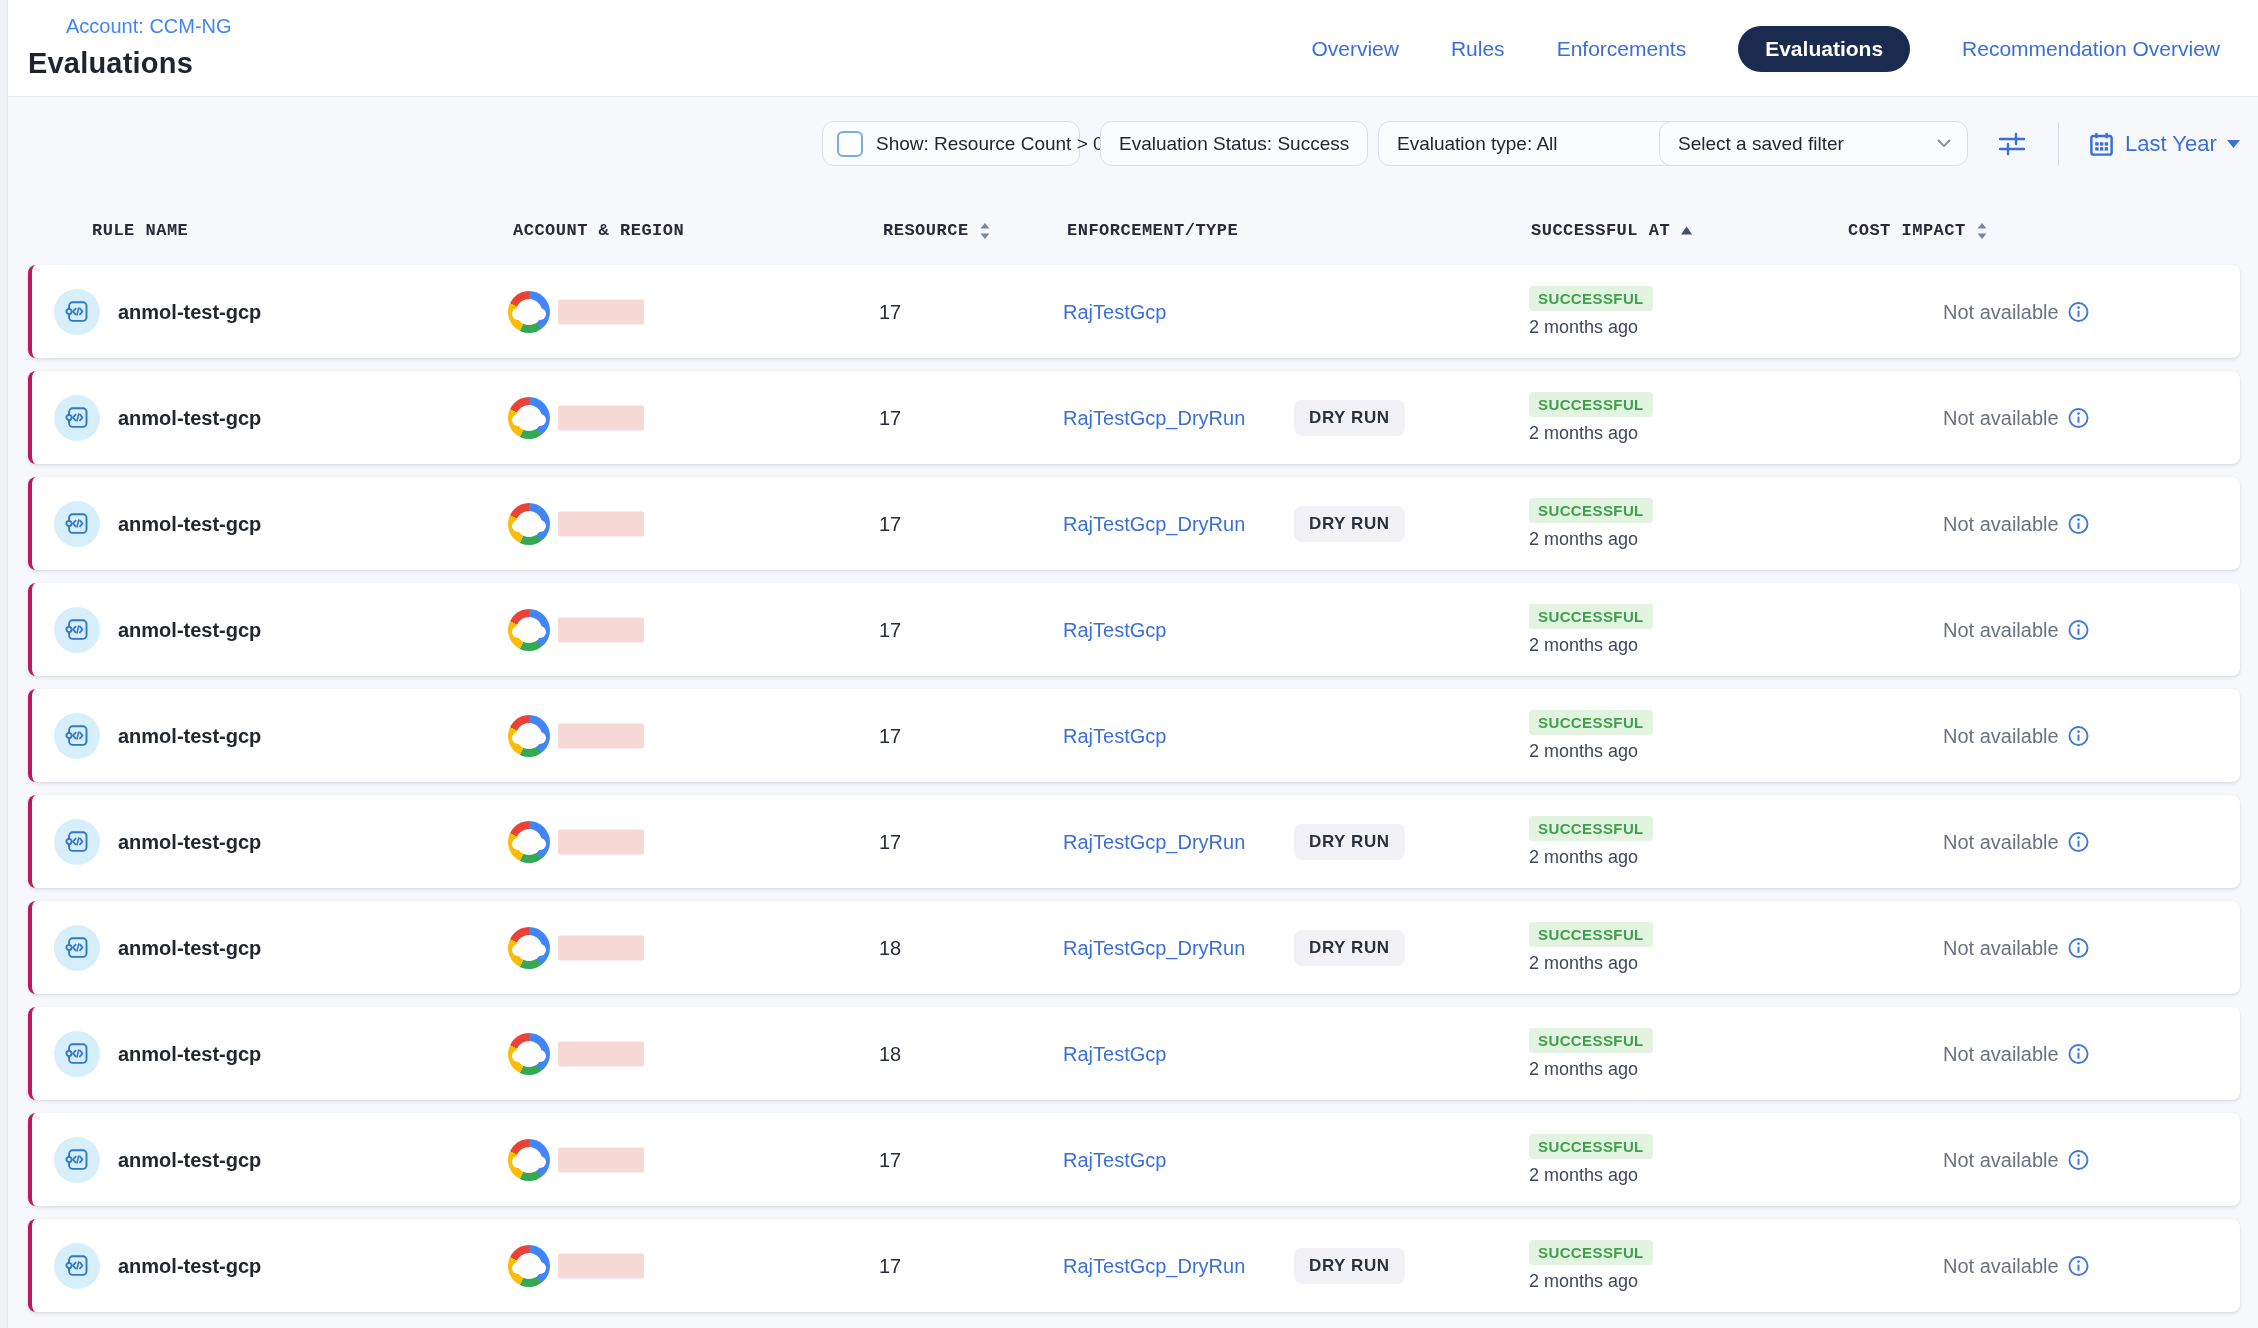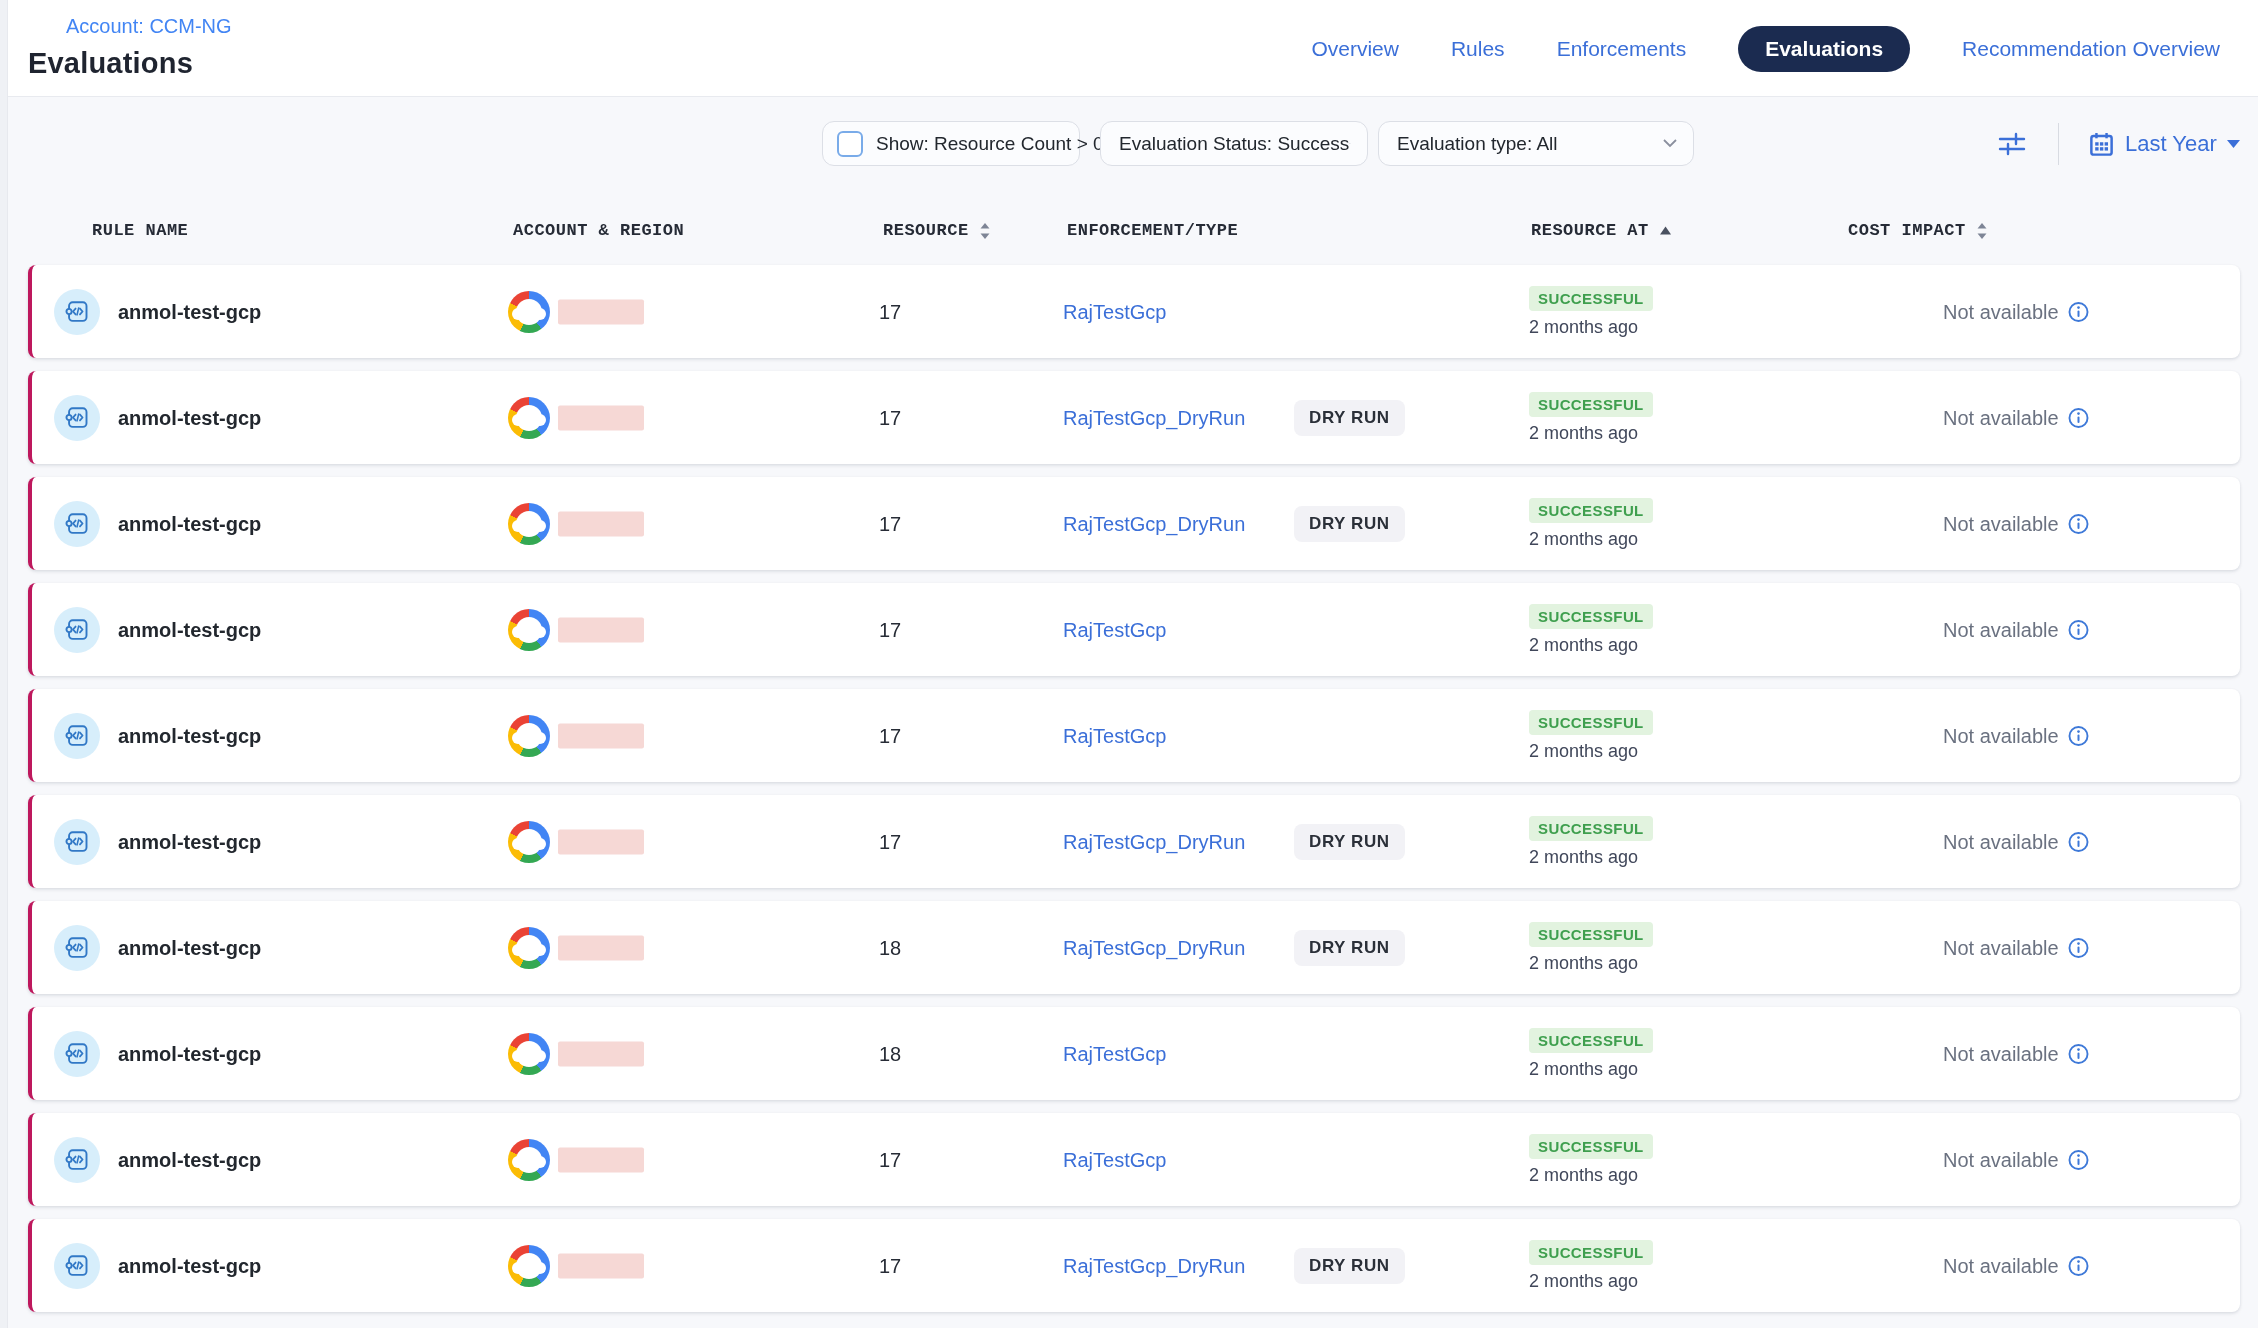--- a/index.html
+++ b/index.html
@@ -85,20 +85,26 @@
     <svg width="14" height="9" viewBox="0 0 14 9">
         <polyline points="1,1 7,7 13,1" fill="none" stroke="#8a8f9e" stroke-width="1.8"></polyline>
       </svg>
   </div>
   <div class="chip chip-dd chip3">
     <span class="lbl">Evaluation type: All</span>
     <svg width="14" height="9" viewBox="0 0 14 9">
         <polyline points="1,1 7,7 13,1" fill="none" stroke="#8a8f9e" stroke-width="1.8"></polyline>
       </svg>
   </div>
+  <div class="chip chip-dd chip4">
+    <span class="lbl">Select a saved filter</span>
+    <svg width="14" height="9" viewBox="0 0 14 9">
+        <polyline points="1,1 7,7 13,1" fill="none" stroke="#8a8f9e" stroke-width="1.8"></polyline>
+      </svg>
+  </div>
   <div class="sliders-btn">
     <svg width="30" height="28" viewBox="0 0 30 28" stroke="#3b6fd8" stroke-width="2.4" fill="none" stroke-linecap="round">
       <line x1="3" y1="9" x2="27" y2="9"></line>
         <line x1="19" y1="4" x2="19" y2="14"></line>
       <line x1="3" y1="19" x2="27" y2="19"></line>
         <line x1="11" y1="14" x2="11" y2="24"></line>
     </svg>
   </div>
   <div class="vdivider"></div>
   <div class="date-btn">
@@ -131,21 +137,21 @@
     <span>RESOURCE</span>
     <svg width="12" height="18" viewBox="0 0 12 18">
         <path d="M6 1 L10.5 6.5 H1.5 Z" fill="#7e8596"></path>
         <path d="M6 17 L1.5 11.5 H10.5 Z" fill="#7e8596"></path>
       </svg>
   </div>
   <div class="th th4">
       <span>ENFORCEMENT/TYPE</span>
     </div>
   <div class="th th5">
-    <span>RESOURCE AT</span>
+    <span>SUCCESSFUL AT</span>
     <svg width="13" height="9" viewBox="0 0 13 9">
         <path d="M6.5 0.5 L12 8.5 H1 Z" fill="#4a5160"></path>
       </svg>
   </div>
   <div class="th th6">
     <span>COST IMPACT</span>
     <svg width="12" height="18" viewBox="0 0 12 18">
         <path d="M6 1 L10.5 6.5 H1.5 Z" fill="#7e8596"></path>
         <path d="M6 17 L1.5 11.5 H10.5 Z" fill="#7e8596"></path>
       </svg>

